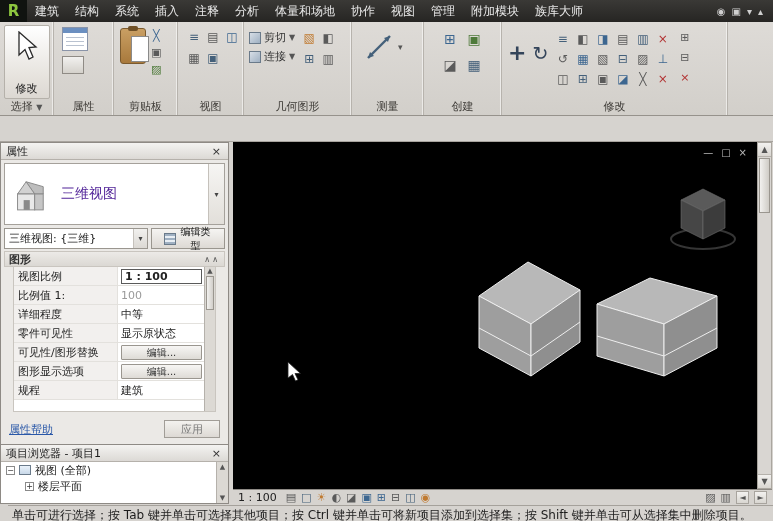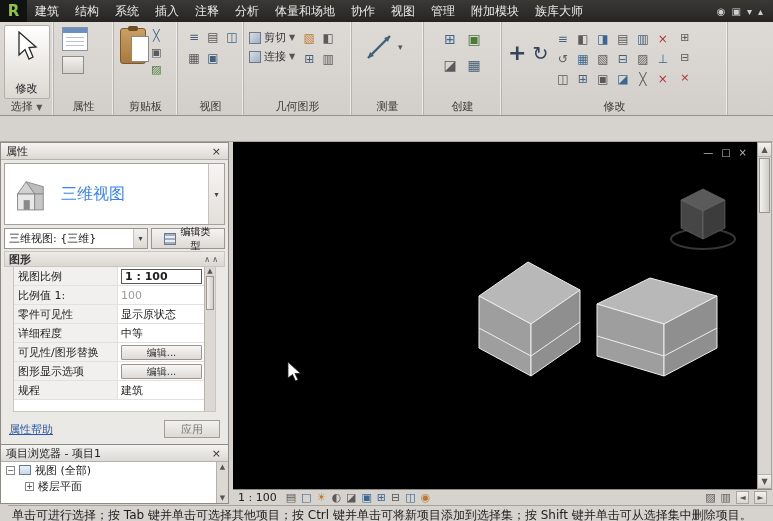--- a/index.html
+++ b/index.html
@@ -67,21 +67,21 @@
   .options-bar { position:absolute; top:116px; left:0; width:773px; height:26px; background:#d6d3cf; border-bottom:1px solid #a8a49e; }
 
   
   .palette { position:absolute; left:0; width:229px; background:#ebe9e6; border:1px solid #8e8a85; }
   .props { top:142px; height:306px; }
   .pb { top:444px; height:60px; }
   .pal-title { height:17px; background:linear-gradient(#f4f3f1,#dcd9d5); border-bottom:1px solid #b5b1ab; display:flex; align-items:center; padding:0 5px; font-size:11px; color:#1a1a1a; }
   .pal-close { margin-left:auto; font-size:11px; color:#333; cursor:default; padding:0 2px; }
 
   .type-selector { margin:3px; height:62px; background:#fff; border:1px solid #a5a19b; display:flex; align-items:center; position:relative; cursor:default; }
-  .ts-label { font-size:16px; color:#3b82f6; margin-left:8px; }
+  .ts-label { font-size:14px; color:#4c1d95; margin-left:8px; }
   .ts-dd { position:absolute; right:0; top:0; bottom:0; width:16px; border-left:1px solid #c5c1bb; background:linear-gradient(#f6f5f3,#e2dfda); display:flex; align-items:center; justify-content:center; font-size:8px; color:#444; }
 
   .inst-row { margin:1px 3px 2px; display:flex; gap:3px; height:21px; }
   .inst-combo { flex:1; background:#fff; border:1px solid #9a968f; display:flex; align-items:center; padding-left:4px; font-size:11px; position:relative; }
   .inst-combo .cdd { position:absolute; right:0; top:0; bottom:0; width:14px; background:linear-gradient(#f1f0ee,#dcd9d4); border-left:1px solid #c5c1bb; font-size:8px; color:#444; display:flex; align-items:center; justify-content:center; }
   .edit-type { width:74px; display:flex; align-items:center; gap:3px; background:linear-gradient(#f5f4f2,#ddd9d4); border:1px solid #9a968f; font-size:10px; color:#222; padding:0 12px; font-family:inherit; }
   .et-ic { width:12px; height:12px; background:repeating-linear-gradient(#9fb0c2 0 2px,#e8eef4 2px 4px); border:1px solid #6a7a8a; flex:none; }
 
   .sec-hdr { margin:1px 3px 0; height:16px; background:linear-gradient(#eceae7,#dbd8d3); border:1px solid #c9c5bf; display:flex; align-items:center; padding:0 4px; font-weight:bold; font-size:11px; color:#333; }
   .sec-col { margin-left:auto; font-size:8px; font-weight:normal; color:#555; letter-spacing:2px; }
@@ -341,29 +341,29 @@
           <span class="val-input">1 : 100</span>
         </div>
     </div>
     <div class="prow">
       <div class="pname">比例值 1:</div>
       <div class="pval">
           <span class="val-gray">100</span>
         </div>
     </div>
     <div class="prow">
+      <div class="pname">详细程度</div>
+      <div class="pval">
+          <span>中等</span>
+        </div>
+    </div>
+    <div class="prow">
       <div class="pname">零件可见性</div>
       <div class="pval">
           <span>显示原状态</span>
-        </div>
-    </div>
-    <div class="prow">
-      <div class="pname">详细程度</div>
-      <div class="pval">
-          <span>中等</span>
         </div>
     </div>
     <div class="prow">
       <div class="pname">可见性/图形替换</div>
       <div class="pval">
           <button class="edit-btn">编辑...</button>
         </div>
     </div>
     <div class="prow">
       <div class="pname">图形显示选项</div>

